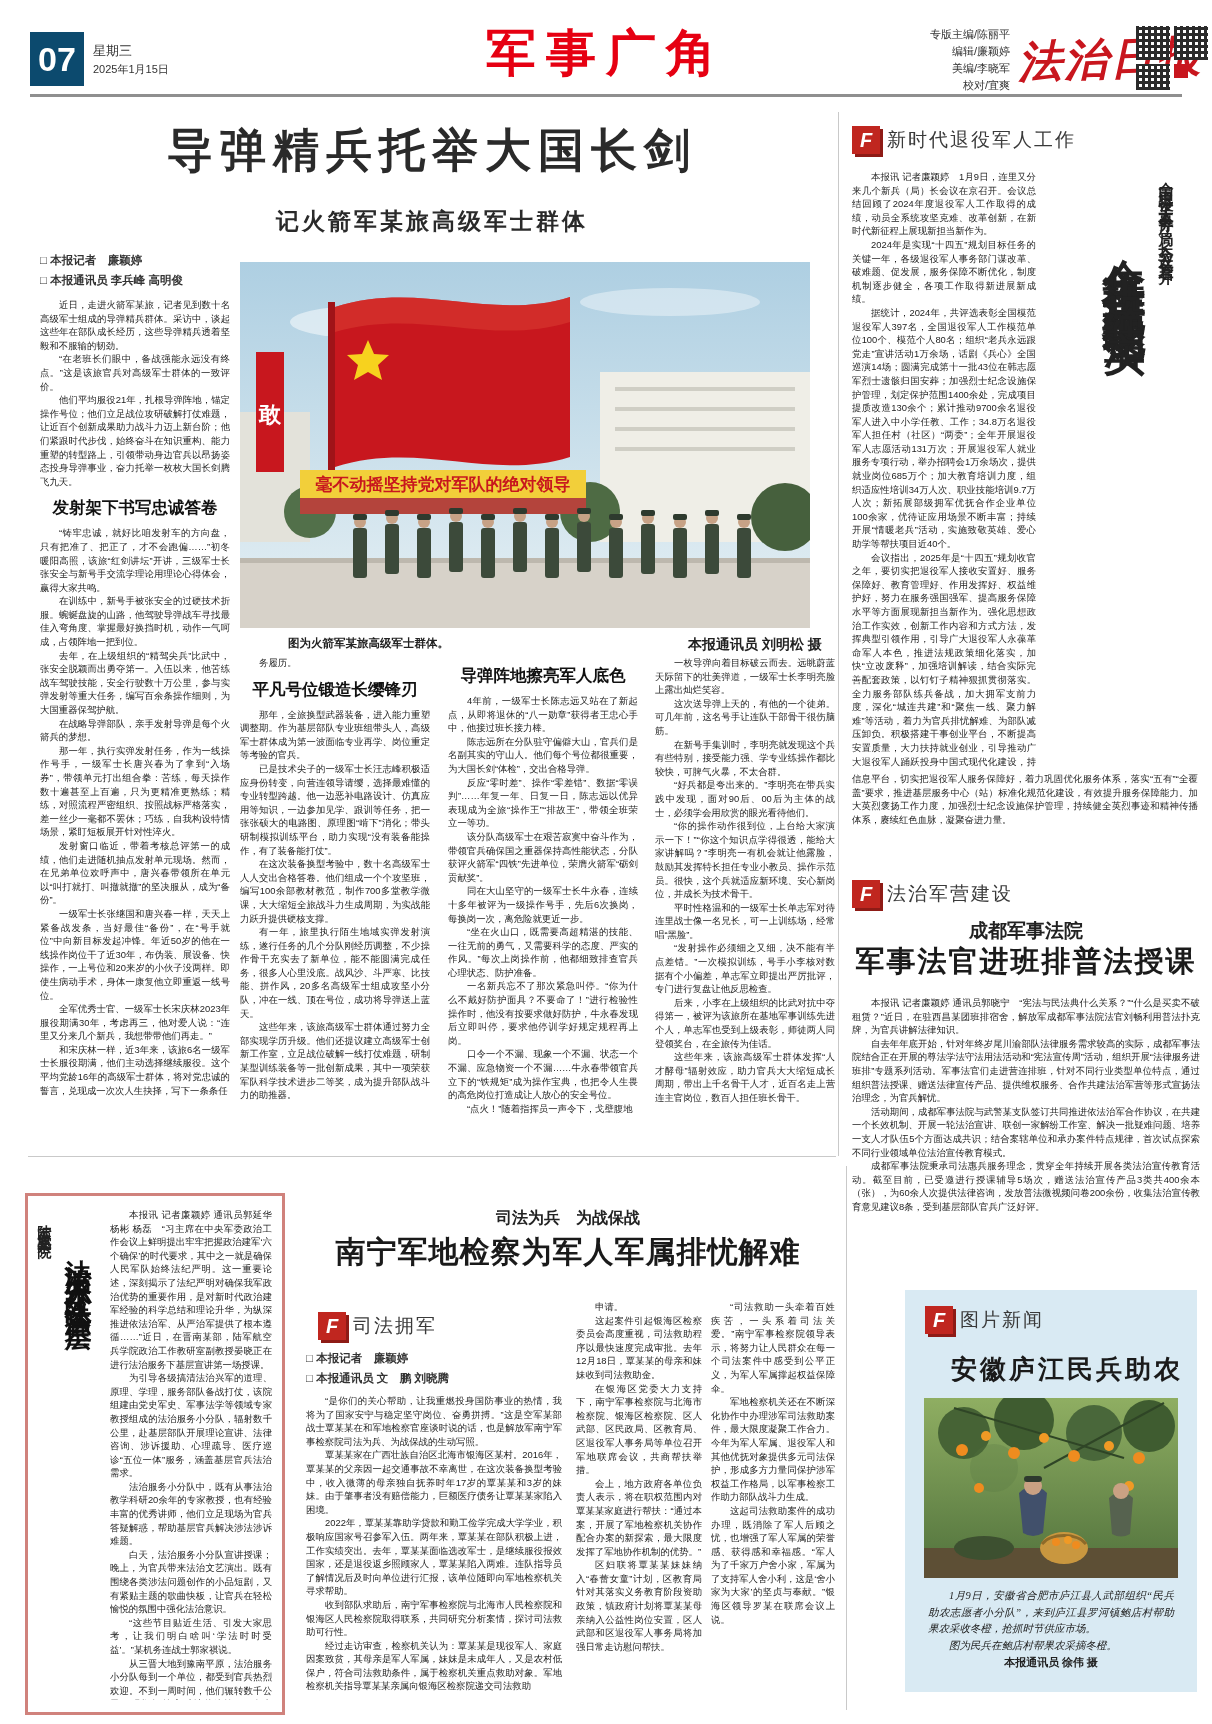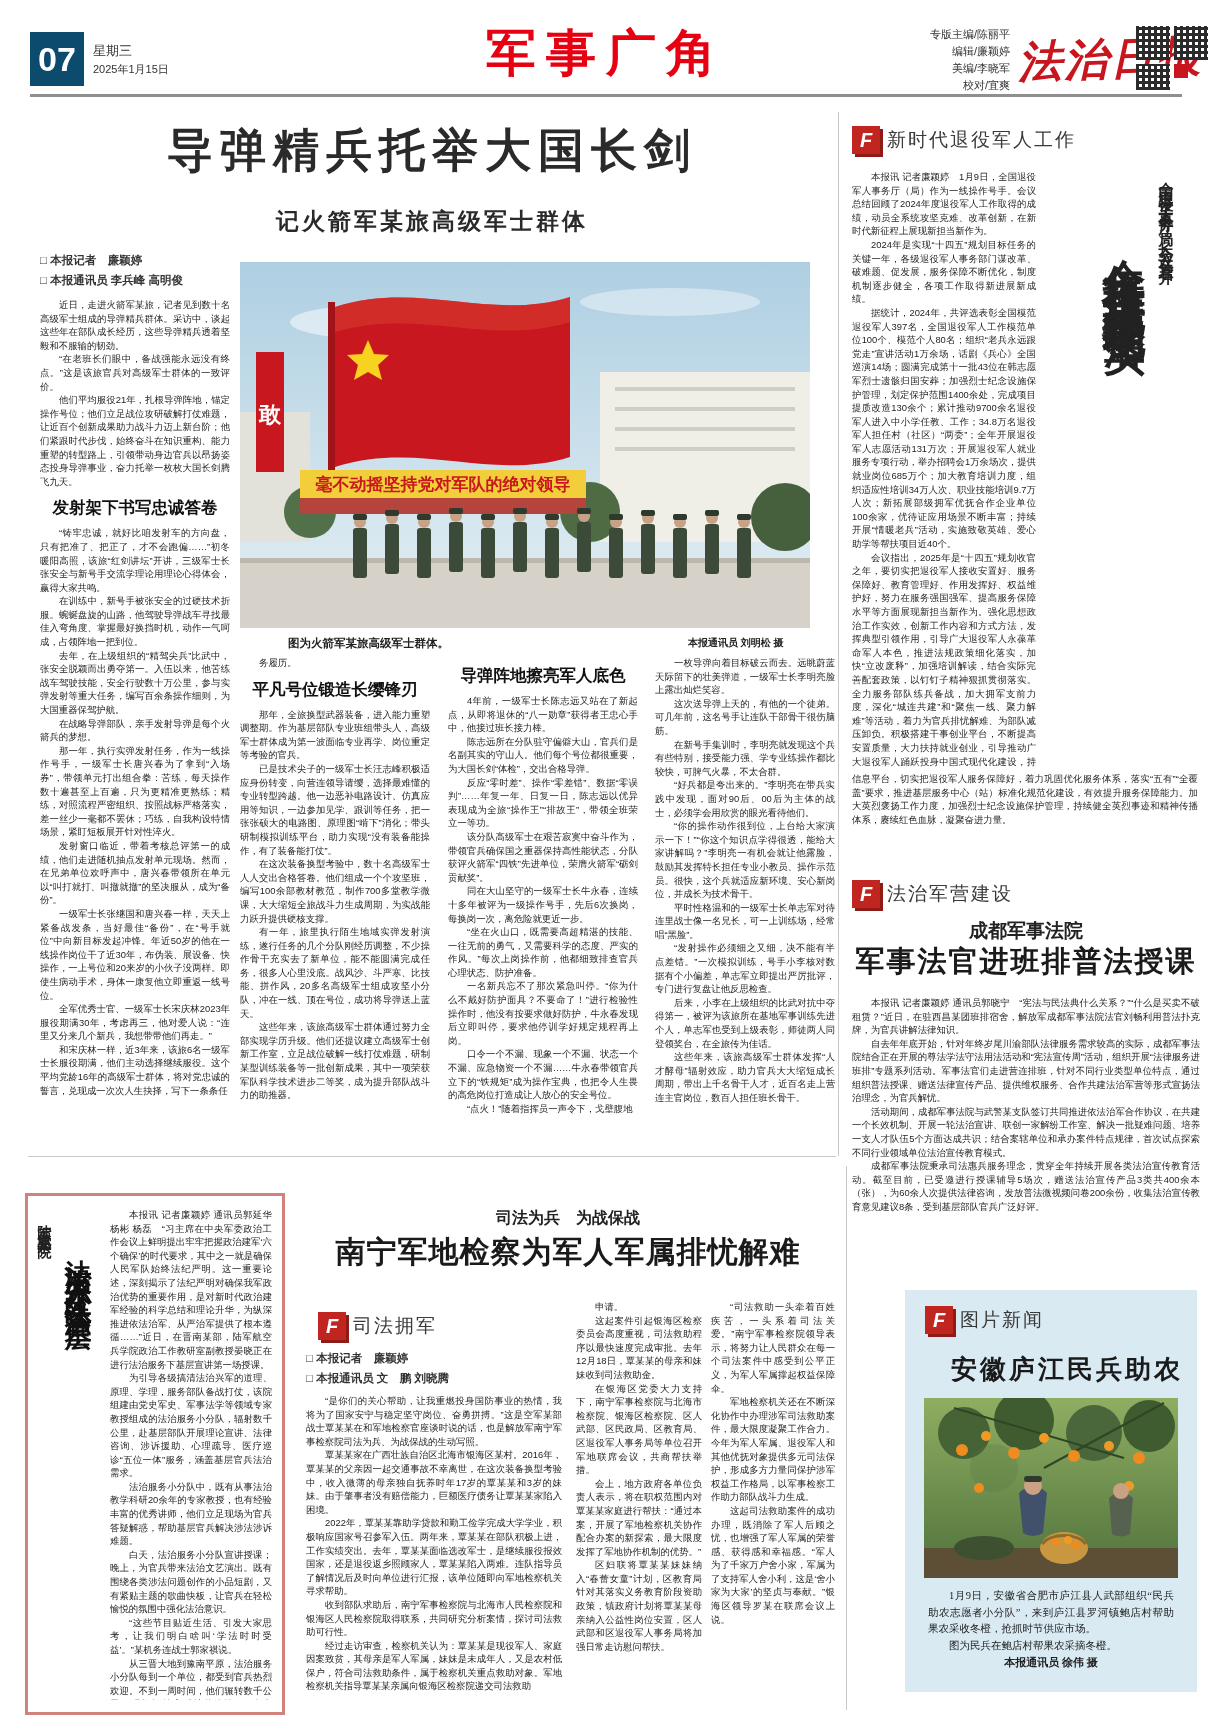--- a/index.html
+++ b/index.html
@@ -23,42 +23,42 @@
   .vline{background:#c9c9c9;width:1px;}
   .hline{background:#c9c9c9;height:1px;}
   
   .lead-title{font-size:46px;font-weight:900;color:#2a2a2a;letter-spacing:7px;text-align:center;}
   .lead-sub{font-size:23px;font-weight:700;color:#2a2a2a;letter-spacing:3px;text-align:center;}
   .byline{font-size:11.5px;font-weight:bold;color:#333;line-height:20px;}
   .col{overflow:hidden;text-align:justify;}
   .col .para{margin:0;font-size:9.4px;line-height:13.6px;text-indent:19px;color:#1d1d1d;}
   .col .sub{margin:9px 0 7px 0;font-size:16.5px;font-weight:800;text-align:center;text-indent:0;color:#111;}
   .caption{font-family:"Liberation Serif",serif;font-size:11.5px;font-weight:bold;color:#222;}
-  .credit{font-size:10px;font-weight:bold;color:#222;}
+  .credit{font-size:14px;font-weight:bold;color:#222;}
   
   .chip{display:flex;align-items:center;gap:7px;}
   .chip .cube{width:28px;height:28px;background:#c0261f;color:#fff;font-weight:900;font-style:italic;
               font-size:20px;display:flex;align-items:center;justify-content:center;
               box-shadow:3px 3px 0 #8e1b16;}
   .chip .lbl{font-size:19px;color:#3a3a3a;letter-spacing:2px;}
   
   .vtext{writing-mode:vertical-rl;text-orientation:upright;}
   .v-head-big{font-size:43px;font-weight:900;color:#222;letter-spacing:6px;}
   .v-kicker{font-size:15px;font-weight:700;color:#222;letter-spacing:5px;}
   .kicker{font-weight:800;color:#222;text-align:center;}
   .headline{font-weight:900;color:#1a1a1a;text-align:center;}
   
   .redbox{border:3px solid #d0827c;}
   .redbox-head{font-size:27px;font-weight:900;letter-spacing:6px;color:#111;}
   .redbox-kicker{font-size:14px;font-weight:700;letter-spacing:3px;color:#222;}
   
   .bluebox{background:#d9eaf3;}
   .pic-caption{font-family:"Liberation Serif",serif;font-size:10.5px;line-height:16.5px;
                text-align:justify;color:#222;}
-  .pic-caption .ind{text-indent:21px;}
+  .pic-caption .ind{text-indent:21px;font-style:italic;}
   .pic-credit{font-size:11px;font-weight:bold;text-align:center;color:#222;}
 </style>
 </head>
 <body>
 
 <div id="page">
 
   <div class="abs pagenum" style="left:30px;top:32px;">07</div>
   <div class="abs weekday" style="left:93px;top:42px;">星期三</div>
   <div class="abs date" style="left:93px;top:62px;">2025年1月15日</div>
@@ -187,21 +187,21 @@
       <p class="para">“发射操作必须细之又细，决不能有半点差错。”一次模拟训练，号手小李核对数据有个小偏差，单志军立即提出严厉批评，专门进行复盘让他反思检查。</p>
       <p class="para">后来，小李在上级组织的比武对抗中夺得第一，被评为该旅所在基地军事训练先进个人，单志军也受到上级表彰，师徒两人同登领奖台，在全旅传为佳话。</p>
       <p class="para">这些年来，该旅高级军士群体发挥“人才酵母”辐射效应，助力官兵大大缩短成长周期，带出上千名骨干人才，近百名走上营连主官岗位，数百人担任班长骨干。</p>
     </div>
 
   <div class="abs chip" style="left:852px;top:126px;">
     <span class="cube">F</span>
     <span class="lbl">新时代退役军人工作</span>
   </div>
   <div class="abs col" style="left:852px;top:170px;width:184px;height:598px;">
-      <p class="para">本报讯 记者廉颖婷　1月9日，全国退役军人事务厅（局）作为一线操作号手。会议总结回顾了2024年度退役军人工作取得的成绩，动员全系统攻坚克难、改革创新，在新时代新征程上展现新担当新作为。</p>
+      <p class="para">本报讯 记者廉颖婷　1月9日，连里又分来几个新兵（局）长会议在京召开。会议总结回顾了2024年度退役军人工作取得的成绩，动员全系统攻坚克难、改革创新，在新时代新征程上展现新担当新作为。</p>
       <p class="para">2024年是实现“十四五”规划目标任务的关键一年，各级退役军人事务部门谋改革、破难题、促发展，服务保障不断优化，制度机制逐步健全，各项工作取得新进展新成绩。</p>
       <p class="para">据统计，2024年，共评选表彰全国模范退役军人397名，全国退役军人工作模范单位100个、模范个人80名；组织“老兵永远跟党走”宣讲活动1万余场，话剧《兵心》全国巡演14场；圆满完成第十一批43位在韩志愿军烈士遗骸归国安葬；加强烈士纪念设施保护管理，划定保护范围1400余处，完成项目提质改造130余个；累计推动9700余名退役军人进入中小学任教、工作；34.8万名退役军人担任村（社区）“两委”；全年开展退役军人志愿活动131万次；开展退役军人就业服务专项行动，举办招聘会1万余场次，提供就业岗位685万个；加大教育培训力度，组织适应性培训34万人次、职业技能培训9.7万人次；新拓展部级拥军优抚合作企业单位100余家，优待证应用场景不断丰富；持续开展“情暖老兵”活动，实施致敬英雄、爱心助学等帮扶项目近40个。</p>
       <p class="para">会议指出，2025年是“十四五”规划收官之年，要切实把退役军人接收安置好、服务保障好、教育管理好、作用发挥好、权益维护好，努力在服务强国强军、提高服务保障水平等方面展现新担当新作为。强化思想政治工作实效，创新工作内容和方式方法，发挥典型引领作用，引导广大退役军人永葆革命军人本色，推进法规政策细化落实，加快“立改废释”，加强培训解读，结合实际完善配套政策，以钉钉子精神狠抓贯彻落实。全力服务部队练兵备战，加大拥军支前力度，深化“城连共建”和“聚焦一线、聚力解难”等活动，着力为官兵排忧解难、为部队减压卸负。积极搭建干事创业平台，不断提高安置质量，大力扶持就业创业，引导推动广大退役军人踊跃投身中国式现代化建设，持续提升服务保障水平，加强抚恤优待工作，加大困难帮扶力度，加快建设上下贯通的</p>
     </div>
   <div class="abs vtext v-head-big" style="left:1096px;top:224px;height:560px;">今年将推进法规政策细化落实</div>
   <div class="abs vtext v-kicker" style="left:1156px;top:170px;height:630px;">全国退役军人事务厅（局）长会议在京召开</div>
   <div class="abs col" style="left:852px;top:772px;width:346px;height:82px;">
     <p class="para" style="text-indent:0;">信息平台，切实把退役军人服务保障好，着力巩固优化服务体系，落实“五有”“全覆盖”要求，推进基层服务中心（站）标准化规范化建设，有效提升服务保障能力。加大英烈褒扬工作力度，加强烈士纪念设施保护管理，持续健全英烈事迹和精神传播体系，赓续红色血脉，凝聚奋进力量。</p>
   </div>
 

